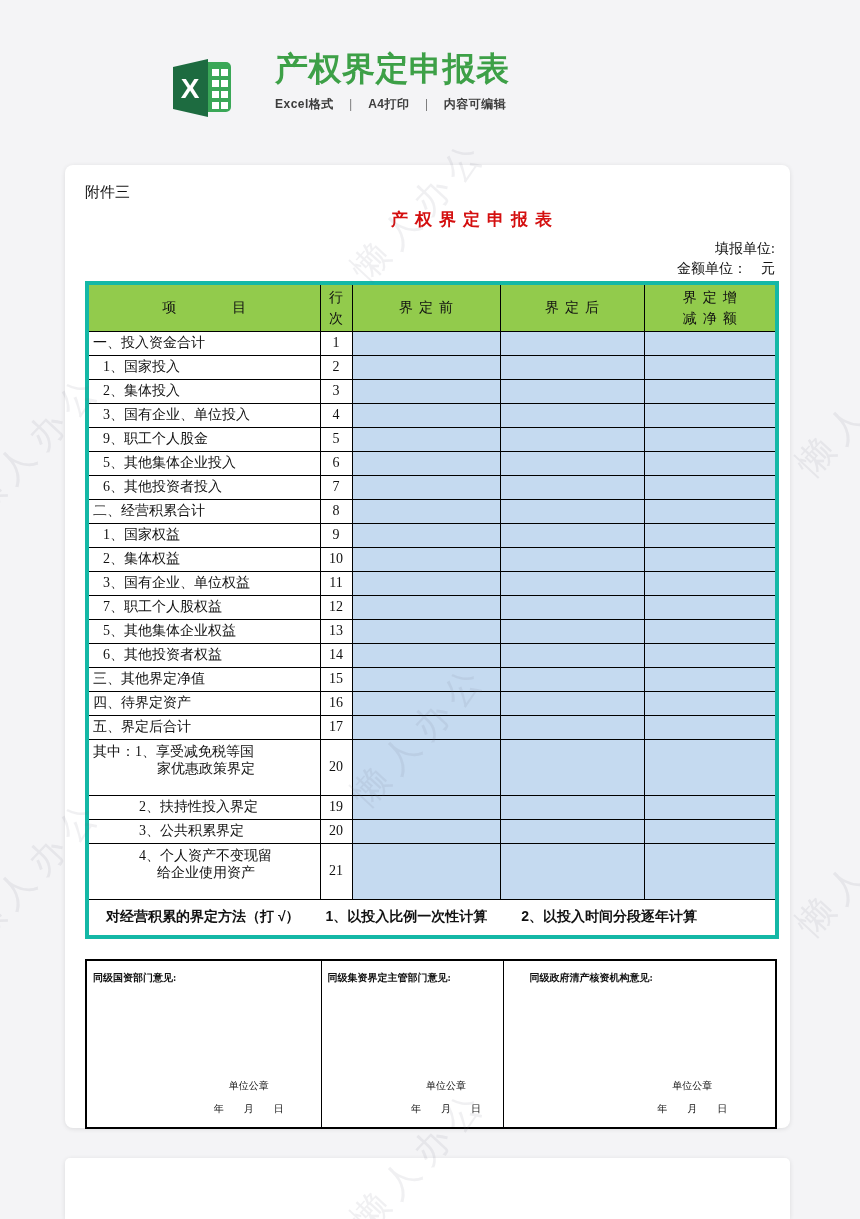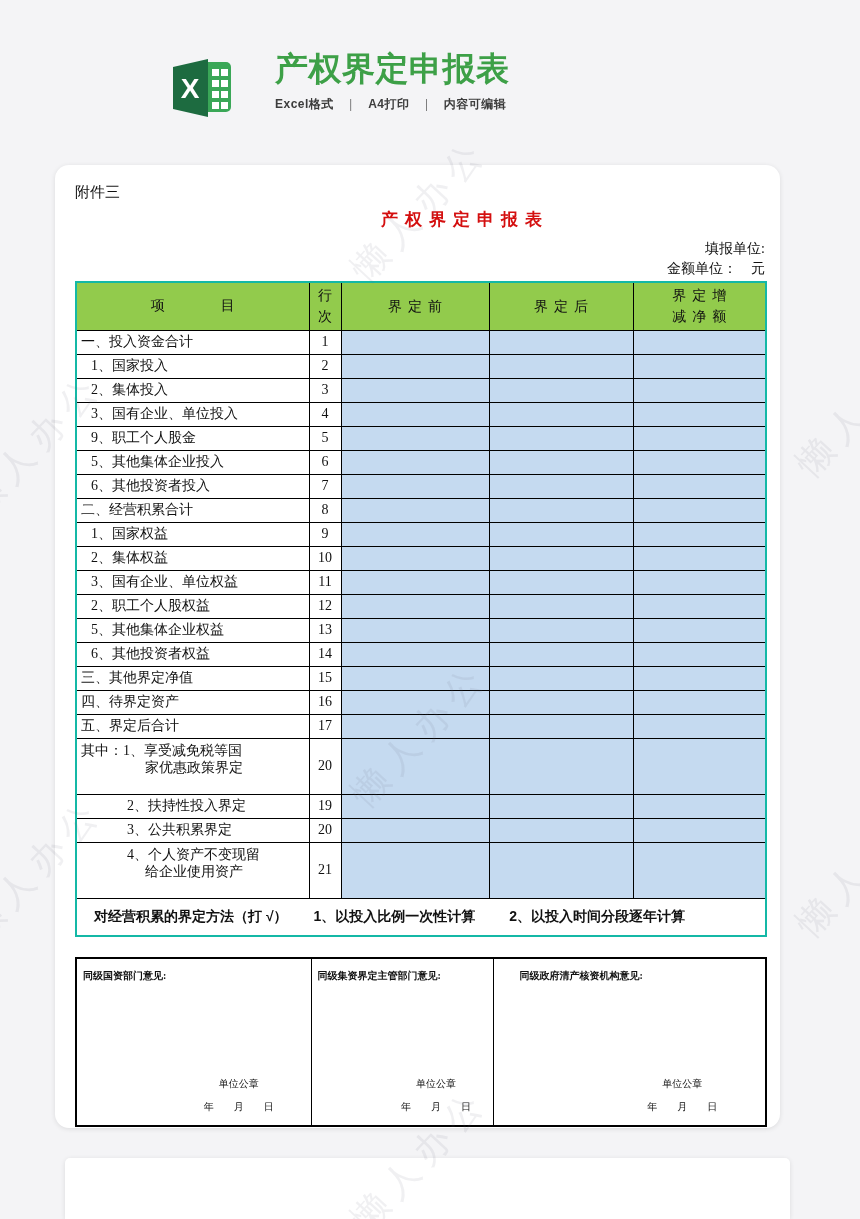--- a/index.html
+++ b/index.html
@@ -23,22 +23,22 @@
   }
   .listing-subtitle {
     margin-top:5px;
     font-family:"Liberation Sans","DejaVu Sans",sans-serif;
     font-size:12px; font-weight:bold; color:#3c3c3c; letter-spacing:0.5px;
   }
   .listing-subtitle .sep { margin:0 11px; color:#555; font-weight:normal; }
 
   
   .doc-card {
-    position:absolute; left:55px; top:165px; width:725px; height:963px;
-    background:#fff; border-radius:14px;
+    position:absolute; left:65px; top:165px; width:725px; height:963px;
+    background:#fff; border-radius:8px;
     box-shadow:0 1px 5px rgba(0,0,0,0.10);
     padding:18px 15px 0 20px;
   }
   .doc-card-2 {
     position:absolute; left:65px; top:1158px; width:725px; height:61px;
     background:#fff; border-radius:5px 5px 0 0;
     box-shadow:0 1px 5px rgba(0,0,0,0.10);
   }
 
   .attachment { font-size:15px; line-height:18px; }
@@ -48,21 +48,21 @@
     line-height:22px;
   }
   .doc-meta {
     margin-top:8px; display:flex; justify-content:space-between;
     align-items:flex-end; font-size:14px; line-height:20px; width:690px;flex-direction:column;
   }
 
   
   table.main-table {
     margin-top:2px; border-collapse:collapse; table-layout:fixed;
-    width:690px; font-size:14px; border:2px solid #14b8a6;
+    width:690px; font-size:14px; border:4px solid #14b8a6;
   }
   .main-table th, .main-table td { border:1px solid #000; padding:0; overflow:hidden; }
   .main-table thead tr { height:48px; background:#92cb4c; }
   .main-table th { font-weight:normal; text-align:center; font-size:14px; }
   .hline { line-height:21px; letter-spacing:6px; text-indent:6px; }
   .th-rowno div { line-height:21px; }
   .main-table tbody tr { height:24px; }
   .main-table tbody tr.tall { height:56px; }
   .c-item { background:#fff; text-align:left; vertical-align:middle; }
   tr.tall .c-item { vertical-align:top; padding-top:3px; }
@@ -256,21 +256,21 @@
     <td class="c-item">
             <div class="ln ind1">3、国有企业、单位权益</div>
           </td>
     <td class="c-no">11</td>
     <td class="c-blue"></td>
     <td class="c-blue"></td>
     <td class="c-blue"></td>
   </tr>
         <tr>
     <td class="c-item">
-            <div class="ln ind1">2、职工个人股权益</div>
+            <div class="ln ind1">7、职工个人股权益</div>
           </td>
     <td class="c-no">12</td>
     <td class="c-blue"></td>
     <td class="c-blue"></td>
     <td class="c-blue"></td>
   </tr>
         <tr>
     <td class="c-item">
             <div class="ln ind1">5、其他集体企业权益</div>
           </td>

